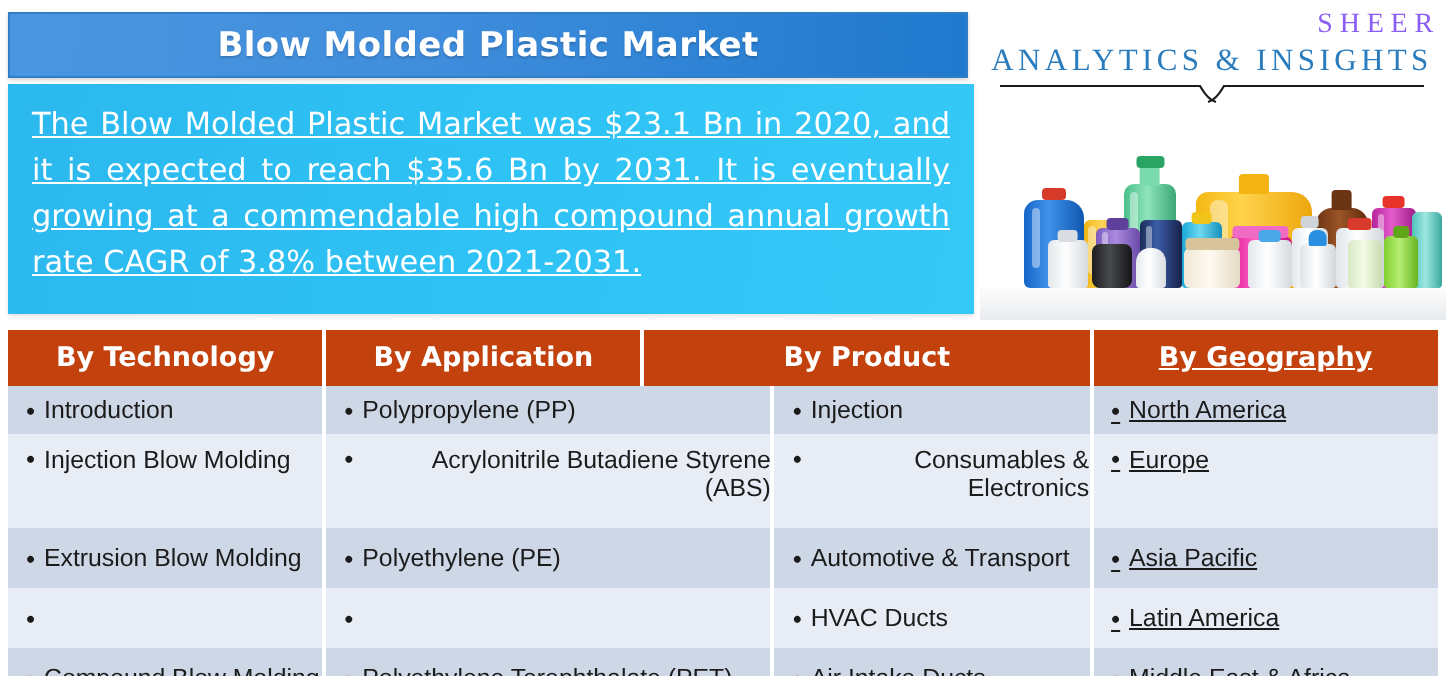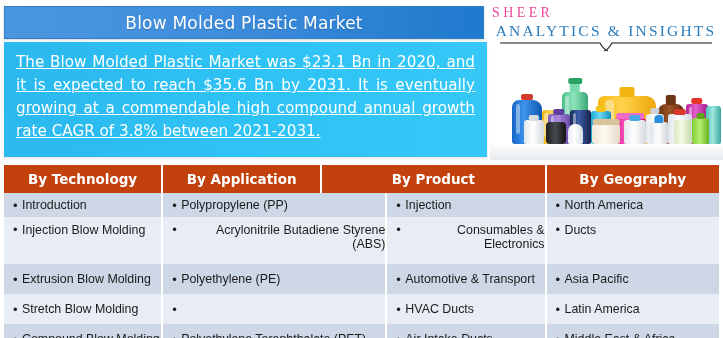--- a/index.html
+++ b/index.html
@@ -14,21 +14,21 @@
   
   .title-bar{
     position:absolute;left:4px;top:6px;width:480px;height:33px;
     background:linear-gradient(95deg,#4b96e0 0%,#3f8ddc 45%,#1f79cd 100%);
     border:1px solid #2f7ec6;
     box-sizing:border-box;
     display:flex;align-items:center;justify-content:center;
     box-shadow:0 1px 2px rgba(0,0,0,.18);
   }
   .title-bar .title-text{
-    color:#ffffff;font-size:17px;font-weight:normal;letter-spacing:.2px;
+    color:#ffffff;font-size:17px;font-weight:bold;letter-spacing:.2px;
     text-shadow:0 1px 1px rgba(0,0,0,.18);
     font-family:"DejaVu Sans", sans-serif;
   }
 
   
   .summary{
     position:absolute;left:4px;top:42px;width:483px;height:115px;
     background:linear-gradient(100deg,#2bb8ee 0%,#2fc3f5 55%,#35c8f7 100%);
     box-sizing:border-box;
     padding:9px 12px 0 12px;
@@ -41,21 +41,21 @@
     display:block;
     text-decoration:underline;
   }
 
   
   .logo{
     position:absolute;left:492px;top:2px;width:228px;height:48px;
     background:#ffffff;
   }
   .logo .logo-line1{
-    text-align:left;color:#ec4899;
+    text-align:right;color:#8b5cf6;
     font-family:"Liberation Serif", serif;
     font-size:14px;letter-spacing:3.4px;line-height:17px;
     padding-top:2px;font-weight:normal;
   }
   .logo .logo-line2{
     text-align:center;color:#2a7cbd;
     font-family:"Liberation Serif", serif;
     font-size:15.5px;letter-spacing:2.2px;line-height:19px;
   }
   .logo .logo-swoosh{
@@ -81,21 +81,21 @@
     position:absolute;left:4px;top:165px;width:715px;height:170px;
   }
   .thead{display:flex;height:28px;gap:2px;}
   .th{
     background:#c2410c;color:#ffffff;
     font-size:13.5px;font-weight:bold;
     display:flex;align-items:center;justify-content:center;
     font-family:"DejaVu Sans", sans-serif;
     box-sizing:border-box;
   }
-  .c1{width:164px;} .c2{width:232px;} .c3{width:164px;} .c4{width:180px;}
+  .c1{width:164px;} .c2{width:232px;} .c3{width:164px;} .c4{width:180px;text-decoration:underline;}
 
   .trow{display:flex;gap:2px;}
   .td{
     box-sizing:border-box;
     display:flex;align-items:center;
     padding-left:9px;
     font-size:12.4px;color:#1b1b1b;
     font-family:"Liberation Sans", sans-serif;
   }
   .trow.alt .td{background:#cdd7e6;}
@@ -232,21 +232,21 @@
       <div class="td c2" style="align-items:flex-start;padding-top:6px;">
           <span class="bullet">•</span>
           <span class="cell-label">Acrylonitrile Butadiene Styrene (ABS)</span>
         </div>
       <div class="td c3" style="align-items:flex-start;padding-top:6px;">
           <span class="bullet">•</span>
           <span class="cell-label">Consumables &amp; Electronics</span>
         </div>
       <div class="td c4" style="align-items:flex-start;padding-top:6px;">
           <span class="bullet">•</span>
-          <span class="cell-label">Ducts</span>
+          <span class="cell-label">Europe</span>
         </div>
     </div>
 
     <div class="trow alt r-h3">
       <div class="td c1">
           <span class="bullet">•</span>
           <span class="cell-label">Extrusion Blow Molding</span>
         </div>
       <div class="td c2">
           <span class="bullet">•</span>
@@ -258,21 +258,20 @@
         </div>
       <div class="td c4">
           <span class="bullet">•</span>
           <span class="cell-label">Asia Pacific</span>
         </div>
     </div>
 
     <div class="trow norm r-h3">
       <div class="td c1">
           <span class="bullet">•</span>
-          <span class="cell-label">Stretch Blow Molding</span>
         </div>
       <div class="td c2">
           <span class="bullet">•</span>
         </div>
       <div class="td c3">
           <span class="bullet">•</span>
           <span class="cell-label">HVAC Ducts</span>
         </div>
       <div class="td c4">
           <span class="bullet">•</span>

